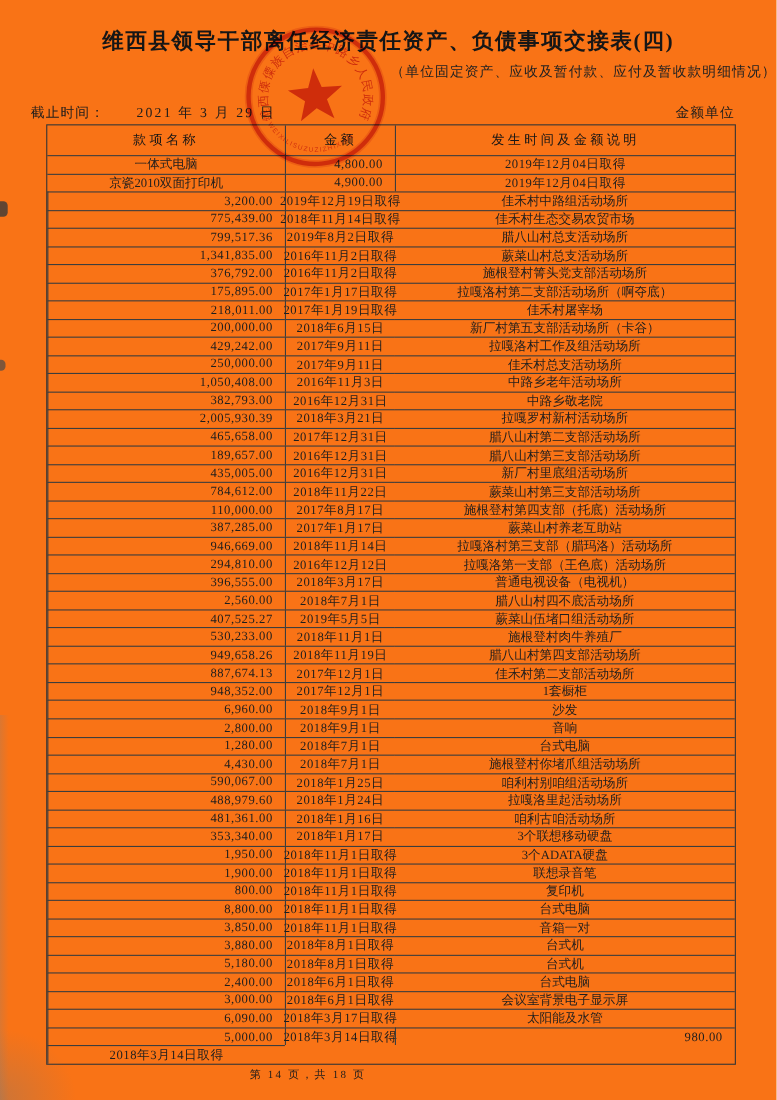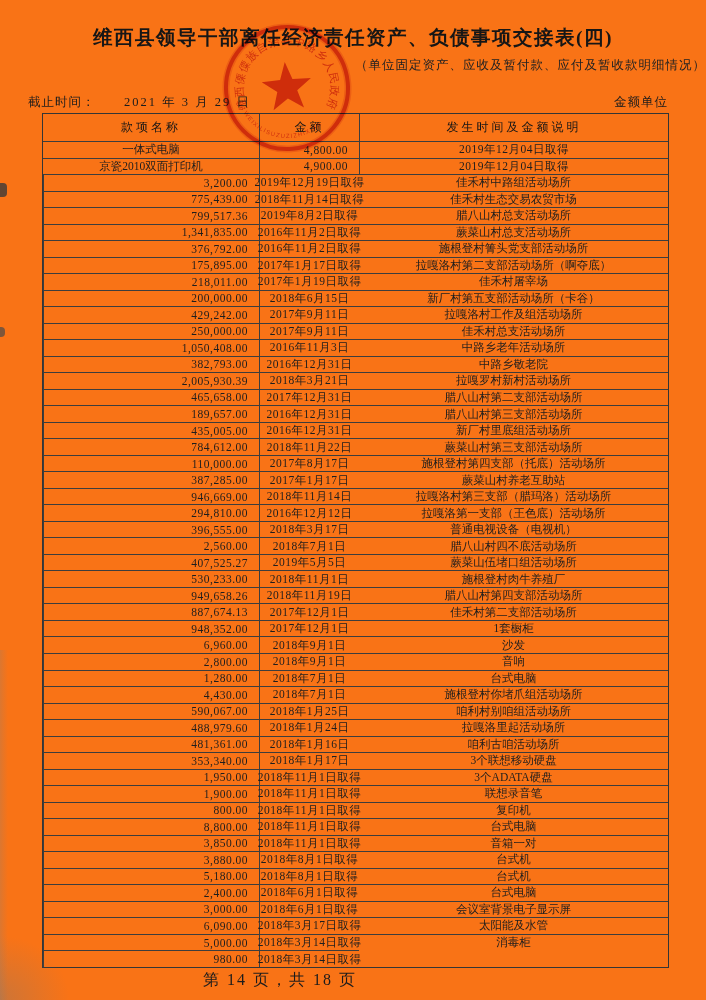--- a/index.html
+++ b/index.html
@@ -50,21 +50,21 @@
     font-size:11.5px;color:#1e1e1e;
     white-space:nowrap;
   }
   .c2{border-left:1px solid #3d3d3d;}
   .c3{border-left:1px solid #3d3d3d;}
   .cell-name{justify-content:center;}
   .cell-amount{justify-content:flex-end;padding-right:11px;letter-spacing:0.5px;padding-left:16px;}
   .cell-date{justify-content:center;letter-spacing:0.5px;}
   .footer{
     position:absolute;top:970px;left:0;width:560px;
-    text-align:center;font-size:16px;letter-spacing:2px;color:#1c1c1c;
+    text-align:center;font-size:10px;letter-spacing:2px;color:#1c1c1c;
   }
   
   .stamp{
     position:absolute;left:212px;top:13px;width:150px;height:150px;
     mix-blend-mode:multiply;opacity:0.88;
     transform:rotate(-5deg);
     pointer-events:none;
   }
   
   .mark1{position:absolute;left:0;top:183px;width:7px;height:14px;background:#3a3a3a;border-radius:0 4px 4px 0;opacity:.8;}
@@ -232,21 +232,20 @@
       <div class="td cell-date c3">2018年6月1日取得</div>
       <div class="td cell-name">台式电脑</div>
       <div class="td cell-amount c2">3,000.00</div>
       <div class="td cell-date c3">2018年6月1日取得</div>
       <div class="td cell-name">会议室背景电子显示屏</div>
       <div class="td cell-amount c2">6,090.00</div>
       <div class="td cell-date c3">2018年3月17日取得</div>
       <div class="td cell-name">太阳能及水管</div>
       <div class="td cell-amount c2">5,000.00</div>
       <div class="td cell-date c3">2018年3月14日取得</div>
-      <div class="td cell-name">消毒柜</div>
       <div class="td cell-amount c2">980.00</div>
       <div class="td cell-date c3">2018年3月14日取得</div>
     </div>
 
   <div class="footer">第 14 页，共 18 页</div>
 
   <svg class="stamp" viewBox="0 0 150 150" xmlns="http://www.w3.org/2000/svg">
     <defs>
       <path id="arcTop" d="M 35.1,93.6 A 44,44 0 1,1 114.9,93.6" fill="none"></path>
       <path id="arcBottom" d="M 28,92.1 A 50,50 0 0,0 122,92.1" fill="none"></path>

